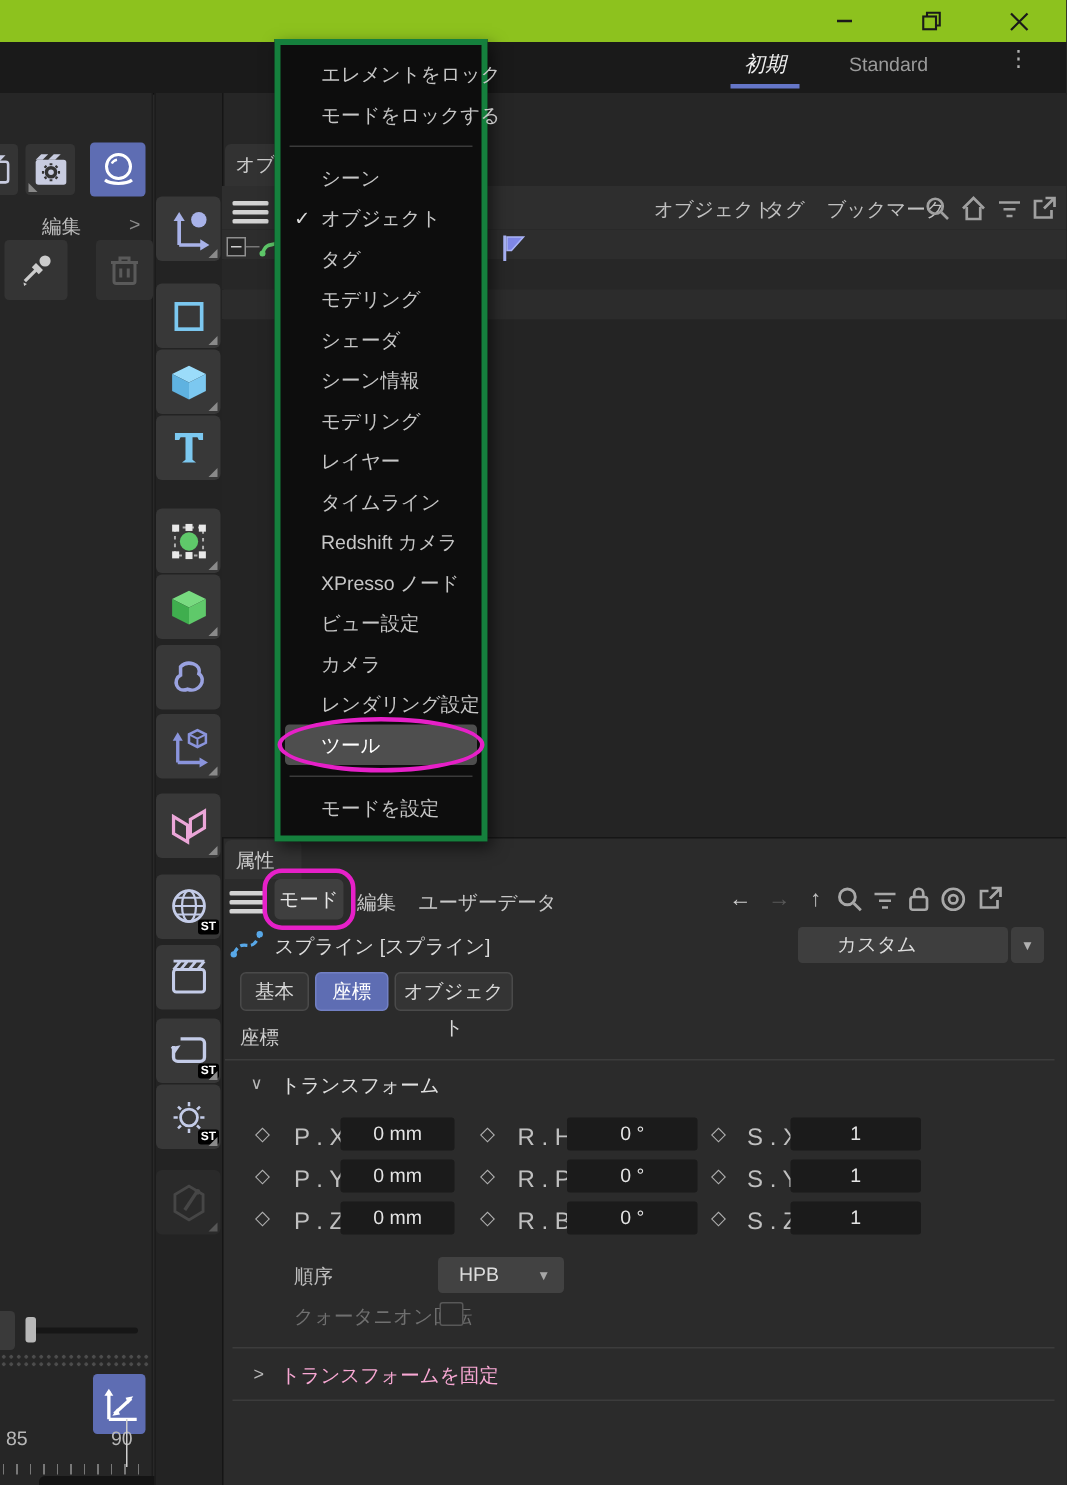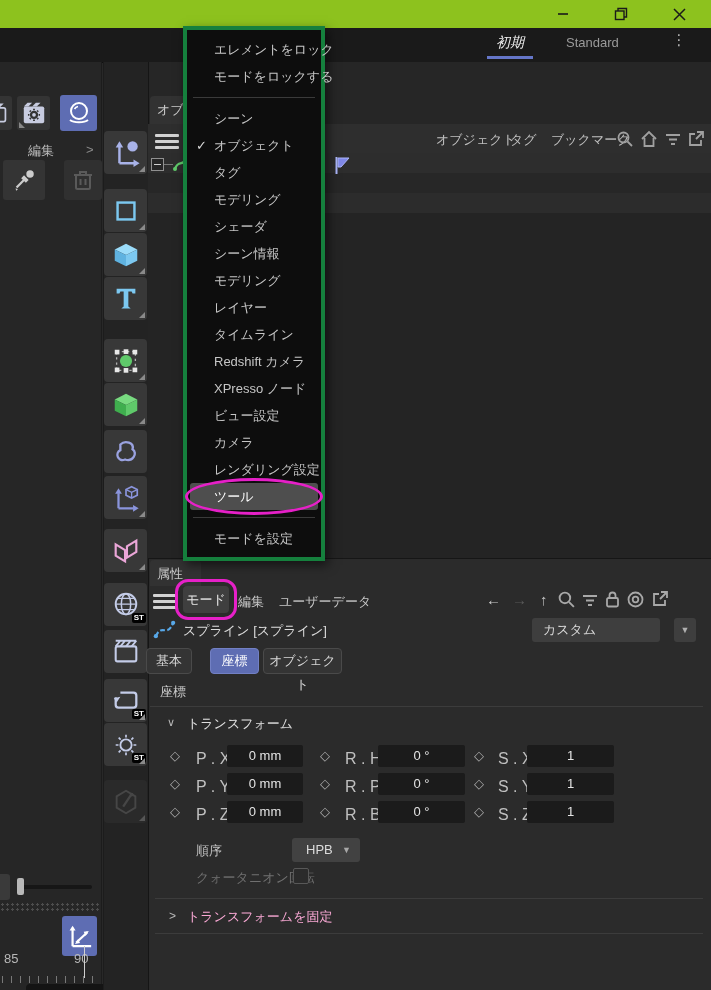--- a/index.html
+++ b/index.html
@@ -388,24 +388,24 @@
   </div>
 
   <div class="abs" style="left:152px;top:617px;">
     <svg width="25" height="25" viewBox="0 0 26 26">
         <path d="M4 20 C10 6 16 22 22 6" fill="none" stroke="#58a8e8" stroke-width="2.2" stroke-dasharray="5 2.5"></path>
         <circle cx="4" cy="20" r="2.2" fill="#58a8e8"></circle>
         <circle cx="22" cy="6" r="2.2" fill="#58a8e8"></circle>
       </svg>
   </div>
   <div class="abs" style="left:183px;top:622px;color:#dcdcdc;">スプライン [スプライン]</div>
-  <div class="abs dd" style="left:532px;top:618px;width:128px;padding-left:11px;box-sizing:border-box;background:#3e3e3e;">カスタム</div>
+  <div class="abs dd" style="left:532px;top:618px;width:140px;padding-left:26px;box-sizing:border-box;background:#3e3e3e;">カスタム</div>
   <div class="abs dd" style="left:674px;top:618px;width:22px;text-align:center;background:#3e3e3e;font-size:9px;color:#b0b0b0;">▼</div>
 
-  <div class="abs attr-tab" style="left:146px;top:648px;width:44px;">基本</div>
+  <div class="abs attr-tab" style="left:160px;top:648px;width:44px;">基本</div>
   <div class="abs attr-tab sel" style="left:210px;top:648px;width:47px;">座標</div>
   <div class="abs attr-tab" style="left:263px;top:648px;width:77px;">オブジェクト</div>
 
   <div class="abs" style="left:160px;top:683px;color:#cccccc;">座標</div>
   <div class="abs divider" style="left:150px;top:706px;width:553px;"></div>
 
   <div class="abs" style="left:167px;top:716px;color:#b8b8b8;font-size:11px;">∨</div>
   <div class="abs" style="left:187px;top:715px;color:#e0e0e0;">トランスフォーム</div>
 
   <div class="abs diamond" style="left:170px;top:748px;">◇</div>
@@ -432,21 +432,21 @@
   <div class="abs coord-label" style="left:498px;top:750px;">S . X</div>
   <div class="abs coord-input" style="left:527px;top:745px;width:87px;">1</div>
   <div class="abs diamond" style="left:474px;top:776px;">◇</div>
   <div class="abs coord-label" style="left:498px;top:778px;">S . Y</div>
   <div class="abs coord-input" style="left:527px;top:773px;width:87px;">1</div>
   <div class="abs diamond" style="left:474px;top:804px;">◇</div>
   <div class="abs coord-label" style="left:498px;top:806px;">S . Z</div>
   <div class="abs coord-input" style="left:527px;top:801px;width:87px;">1</div>
 
   <div class="abs" style="left:196px;top:842px;color:#c0c0c0;">順序</div>
-  <div class="abs dd" style="left:292px;top:838px;width:68px;">
+  <div class="abs dd" style="left:292px;top:838px;width:84px;">
     <span style="padding-left:14px;">HPB</span>
     <span class="arr">▼</span>
   </div>
   <div class="abs" style="left:196px;top:869px;color:#707070;">クォータニオン回転</div>
   <div class="abs checkbox" style="left:293px;top:868px;"></div>
 
   <div class="abs divider" style="left:155px;top:898px;width:548px;"></div>
   <div class="abs" style="left:169px;top:909px;color:#b8b8b8;font-size:12px;">&gt;</div>
   <div class="abs" style="left:187px;top:908px;color:#f9a8d4;">トランスフォームを固定</div>
   <div class="abs divider" style="left:155px;top:933px;width:548px;"></div>

